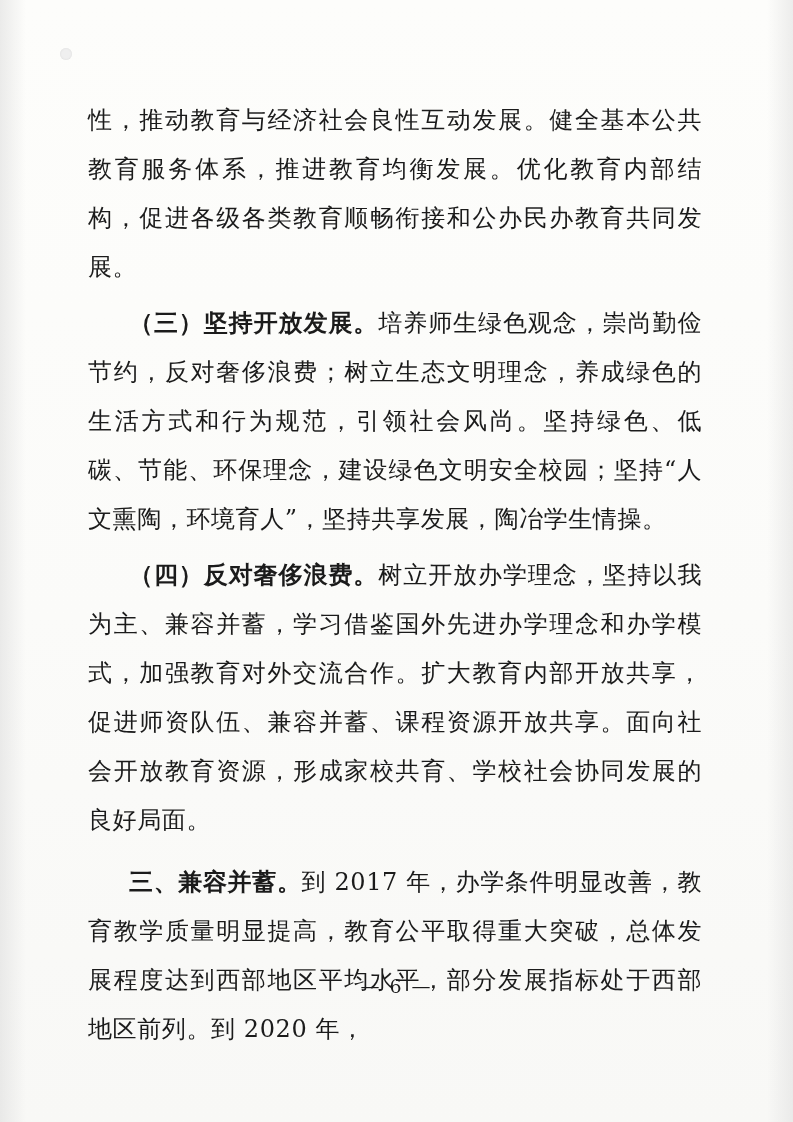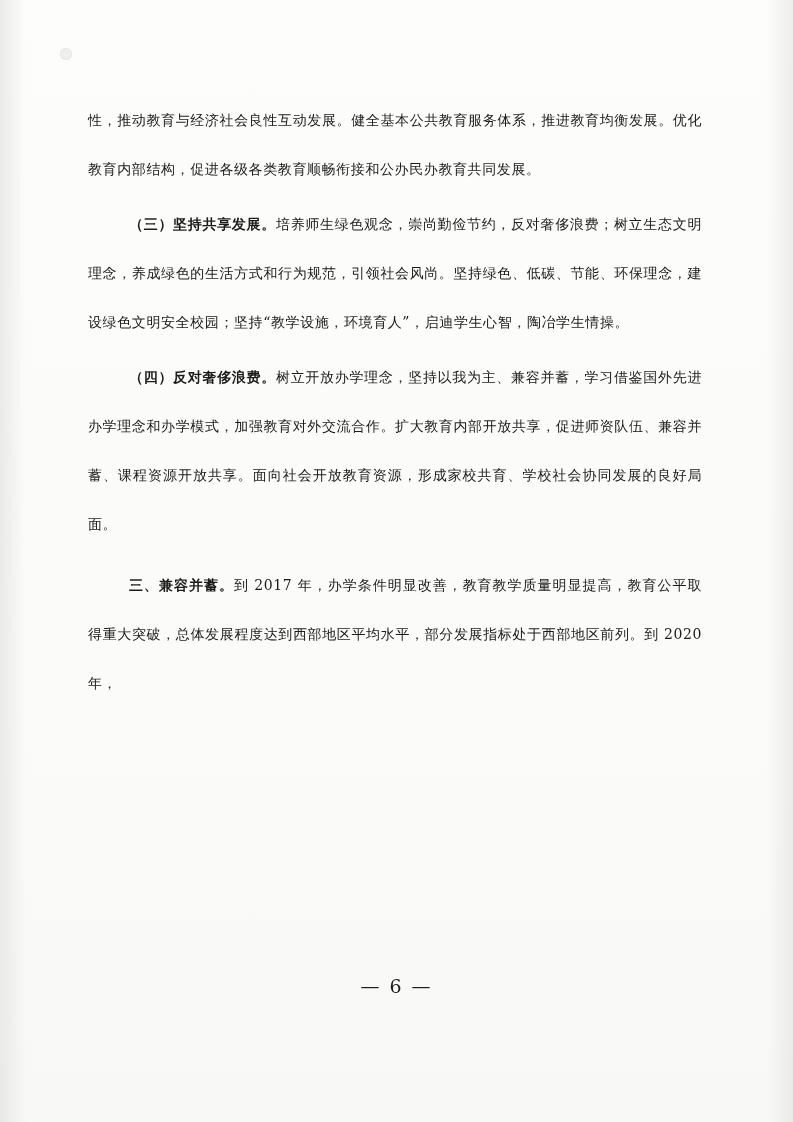--- a/index.html
+++ b/index.html
@@ -58,21 +58,21 @@
   .content {
     position: absolute;
     left: 88px;
     top: 96px;
     width: 614px;
   }
 
   p.para {
     margin: 0 0 0px 0;
     font-family: "DejaVu Serif", "Liberation Serif", serif;
-    font-size: 14px;
+    font-size: 24px;
     line-height: 49px;
     color: #1b1b1b;
     text-align: justify;
     text-justify: inter-ideograph;
     letter-spacing: 0.6px;
     text-indent: 0;
     word-break: break-all;
   }
   p.para.indent {
     text-indent: 41px;
@@ -105,21 +105,21 @@
   <div class="scan-edge-left"></div>
   <div class="scan-edge-right"></div>
   <div class="punch-mark"></div>
 
   <div class="content">
 
     <p class="para"><span>性，推动教育与经济社会良性互动发展。健全基本公共教育服务体系，推进教育均衡发展。优化教育内部结构，促进各级各类教育顺畅衔接和公办民办教育共同发展。</span></p>
 
     <div class="block-gap"></div>
 
-    <p class="para indent"><span class="bold-run">（三）坚持共享发展。</span><span>培养师生绿色观念，崇尚勤俭节约，反对奢侈浪费；树立生态文明理念，养成绿色的生活方式和行为规范，引领社会风尚。坚持绿色、低碳、节能、环保理念，建设绿色文明安全校园；坚持“教学设施，环境育人”，启迪学生心智，陶冶学生情操。</span></p>
+    <p class="para indent"><span class="bold-run">（三）坚持开放发展。</span><span>培养师生绿色观念，崇尚勤俭节约，反对奢侈浪费；树立生态文明理念，养成绿色的生活方式和行为规范，引领社会风尚。坚持绿色、低碳、节能、环保理念，建设绿色文明安全校园；坚持“人文熏陶，环境育人”，坚持共享发展，陶冶学生情操。</span></p>
 
     <div class="block-gap"></div>
 
     <p class="para indent"><span class="bold-run">（四）反对奢侈浪费。</span><span>树立开放办学理念，坚持以我为主、兼容并蓄，学习借鉴国外先进办学理念和办学模式，加强教育对外交流合作。扩大教育内部开放共享，促进师资队伍、兼容并蓄、课程资源开放共享。面向社会开放教育资源，形成家校共育、学校社会协同发展的良好局面。</span></p>
 
     <div class="block-gap"></div>
 
 
     <div class="block-gap"></div>
 

